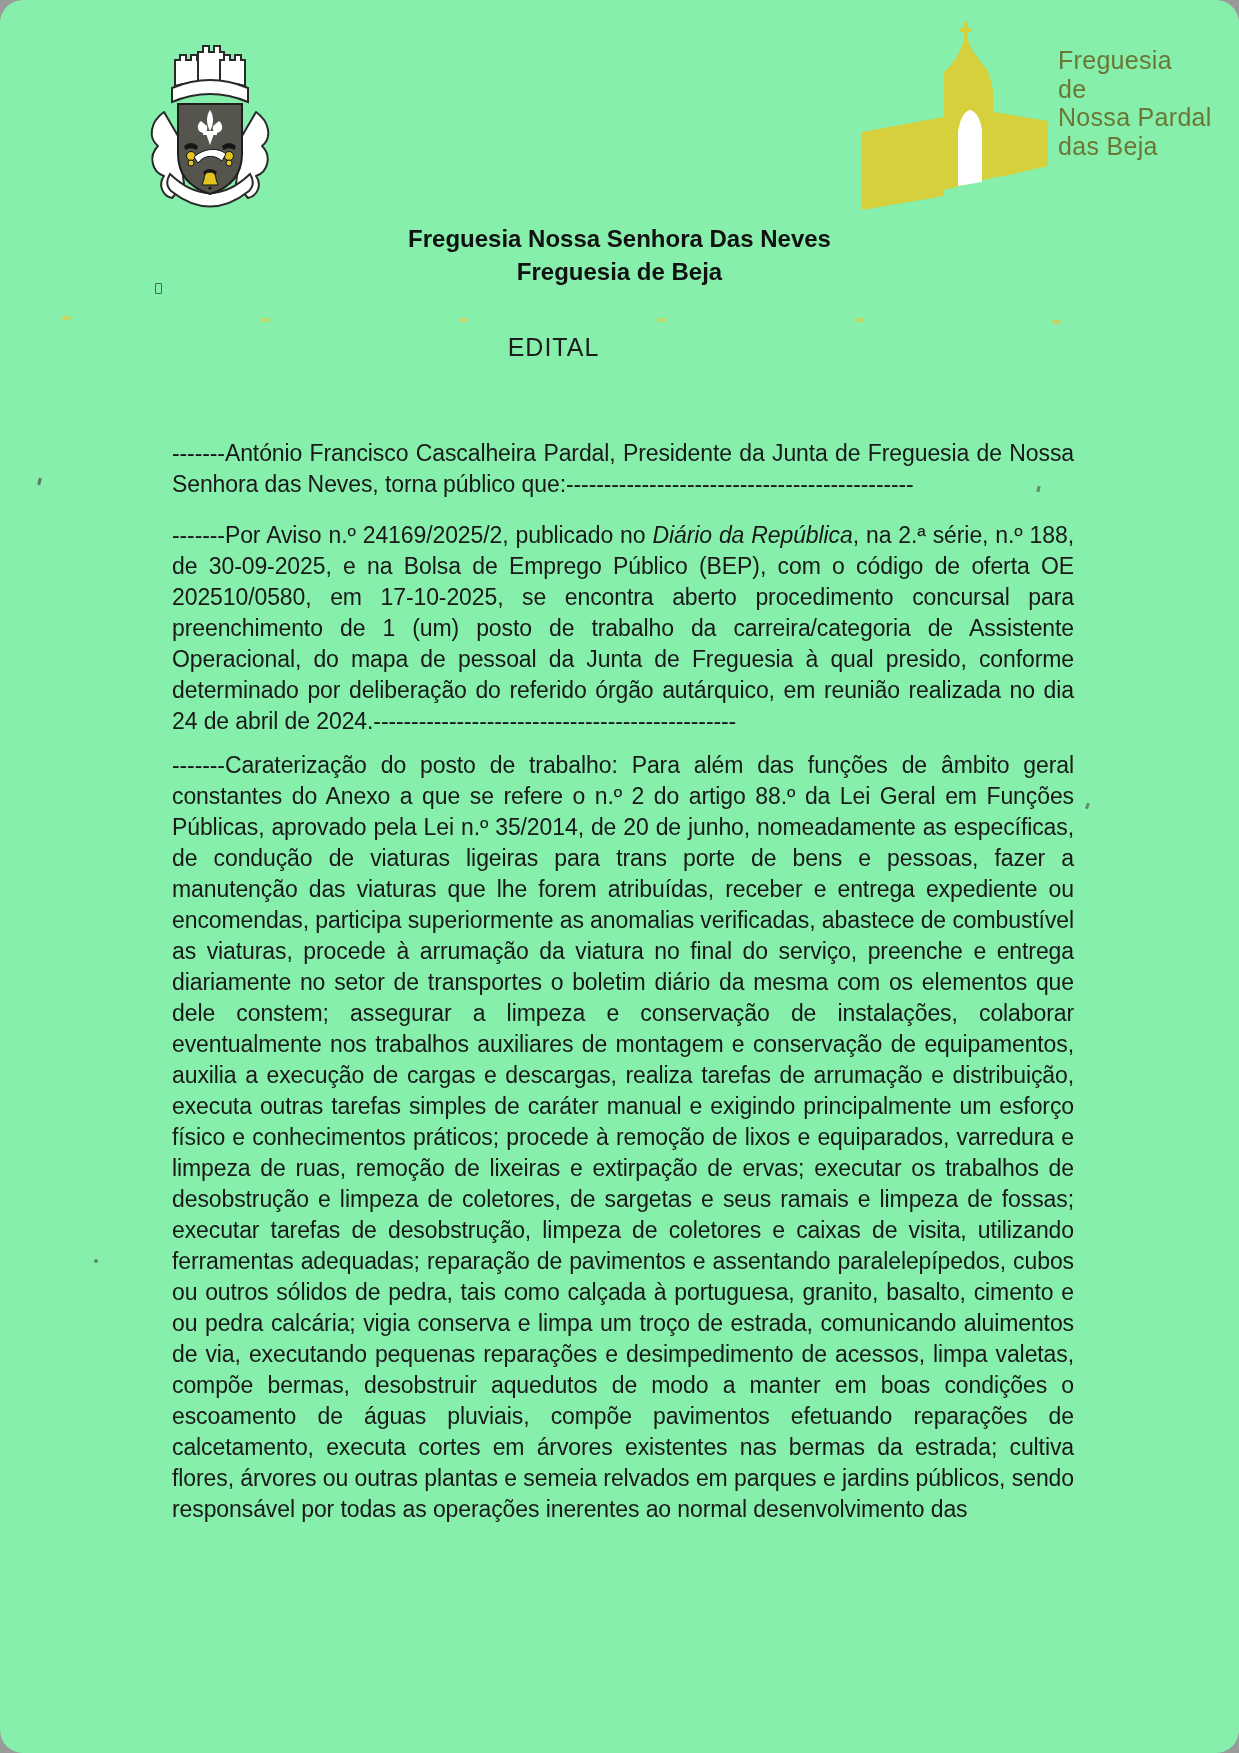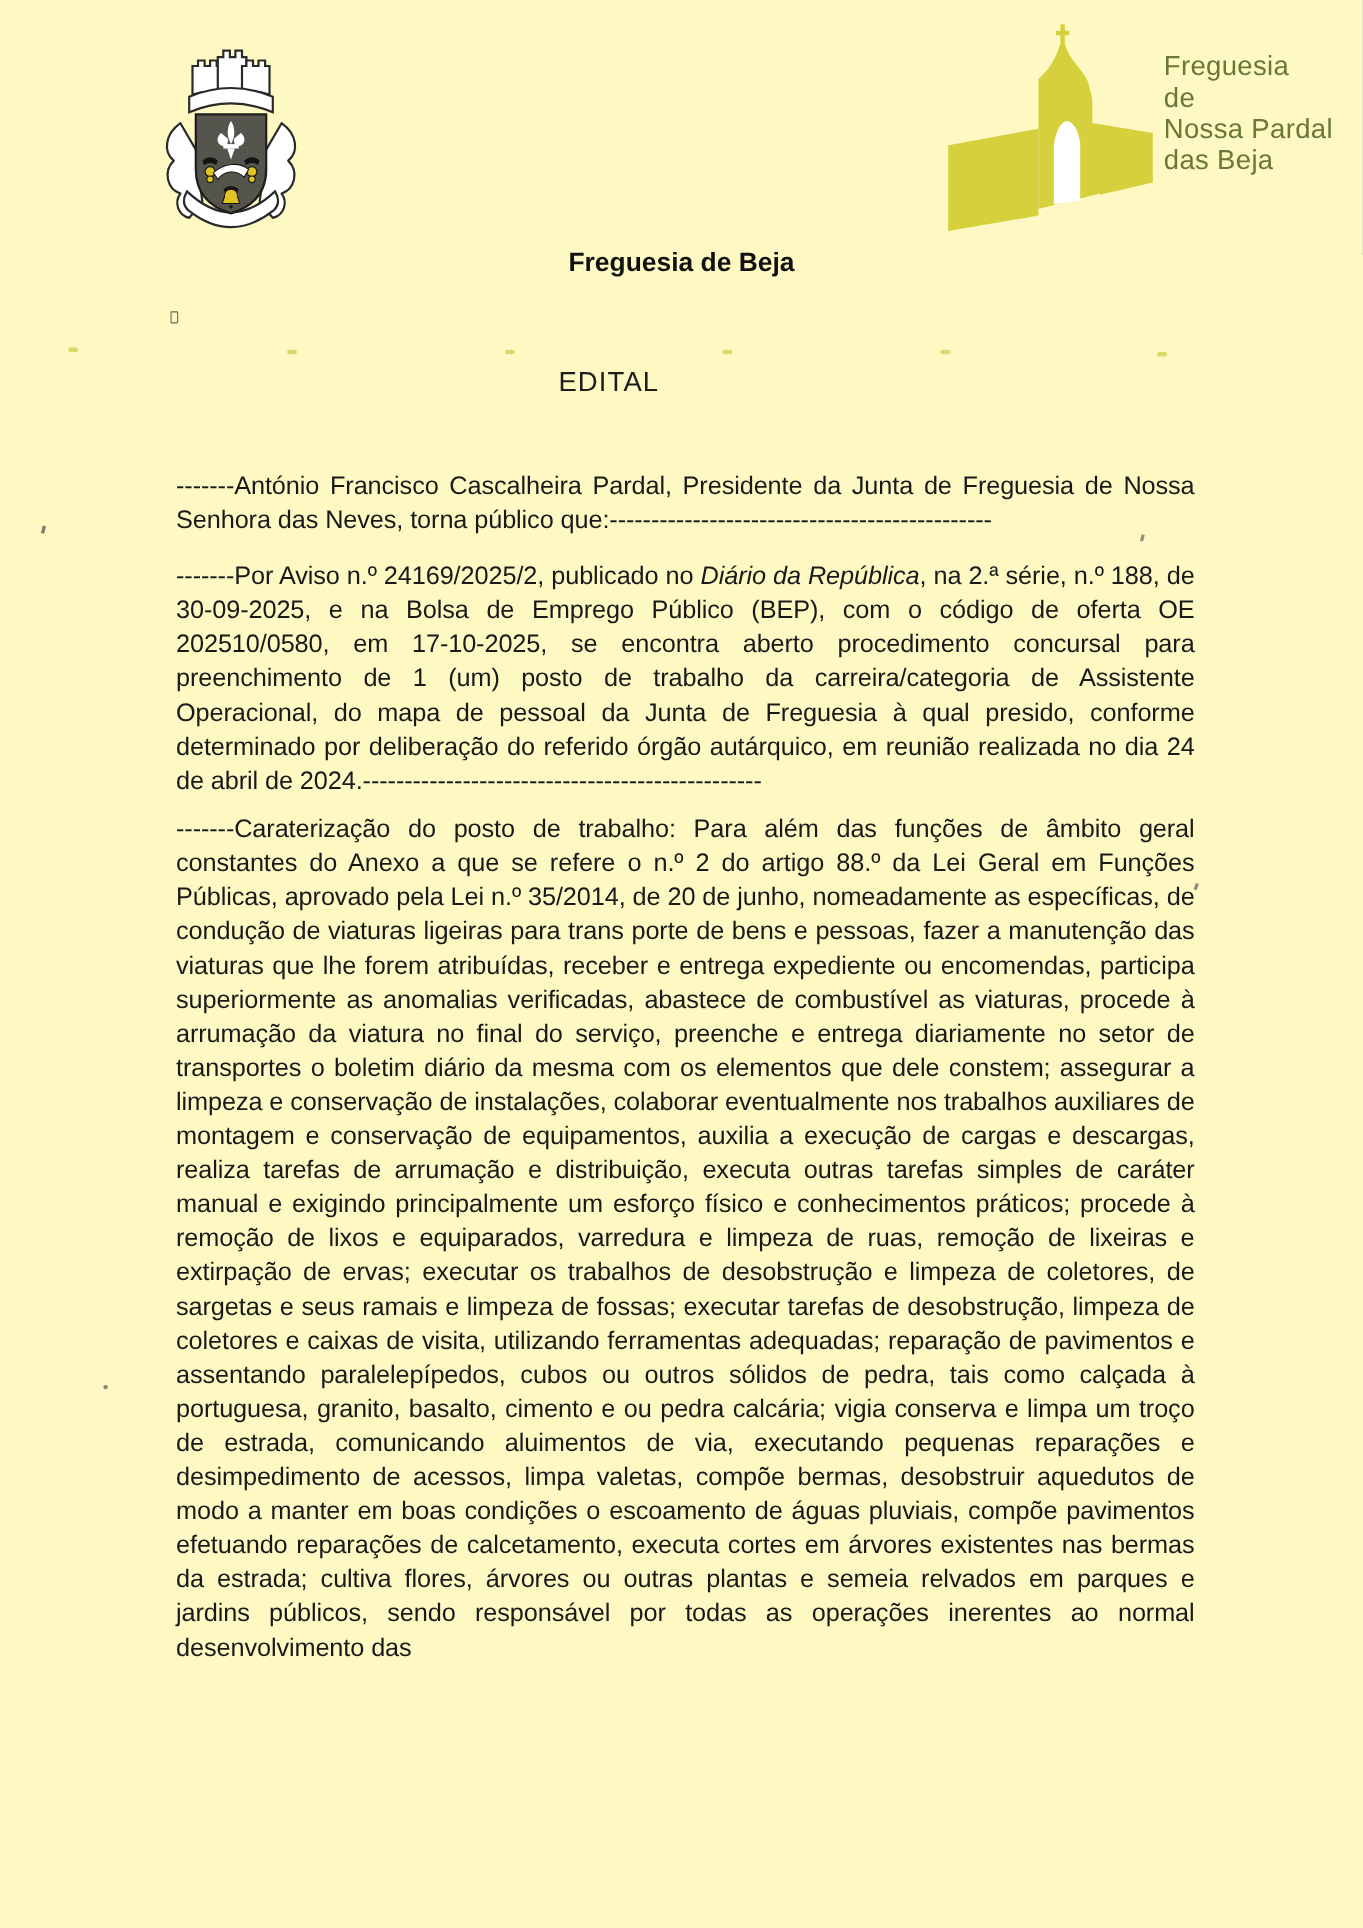--- a/index.html
+++ b/index.html
@@ -1,23 +1,24 @@
 <!DOCTYPE html>
 <html><head>
 <meta charset="utf-8">
 <style>
   html,body { margin:0; padding:0; background:#9a9a9a; }
   .page {
     position:relative;
     width:1239px; height:1753px;
     margin:0 auto;
-    background:#fef9c3;
+    background:#86efac;
     overflow:hidden;
     font-family:"Liberation Sans","DejaVu Sans",sans-serif;
     color:#191919;
+    border-radius:23px;
   }
   
   .crest { position:absolute; left:142px; top:26px; width:136px; height:190px; }
   .crest svg { width:100%; height:100%; display:block; }
   .logo-mark { position:absolute; left:860px; top:20px; width:192px; height:192px; }
   .logo-mark svg { width:100%; height:100%; display:block; }
   .logo-text {
     position:absolute; left:1058px; top:46px;
     font-size:25px; line-height:28.5px; letter-spacing:.3px;
     color:#6b7734; white-space:nowrap; font-weight:500;
@@ -32,21 +33,21 @@
     position:absolute; left:0; top:332px; width:1107px;
     text-align:center; font-size:25px; line-height:30px; letter-spacing:1px;
     color:#1d1d1d;
   }
   
   .body-text {
     position:absolute; left:160px; top:426px; width:926px;
     font-size:23px; line-height:31px; letter-spacing:-0.1px;
     text-align:justify; color:#191919;
   }
-  .body-text p { margin:0; }
+  .body-text p { margin:12px; }
   .body-text p.p1 { margin-bottom:20px; }
   .body-text p.p2 { margin-bottom:13px; }
   .body-text .b { font-weight:normal; }
   .body-text .i { font-style:italic; }
   
   .artifact { position:absolute; }
   .speck { width:9px; height:4px; background:#d6cf52; border-radius:2px; opacity:.8; }
   .s1 { left:62px;  top:316px; }
   .s2 { left:261px; top:318px; }
   .s3 { left:459px; top:318px; }
@@ -118,20 +119,21 @@
     </svg>
   </div>
   <div class="logo-text">
     <div>Freguesia</div>
     <div>de</div>
     <div>Nossa Pardal</div>
     <div>das Beja</div>
   </div>
 
   <div class="org-title">
+    <div>Freguesia Nossa Senhora Das Neves</div>
     <div>Freguesia de Beja</div>
   </div>
 
   <div class="edital">EDITAL</div>
 
   <div class="artifact speck s1"></div>
   <div class="artifact speck s2"></div>
   <div class="artifact speck s3"></div>
   <div class="artifact speck s4"></div>
   <div class="artifact speck s5"></div>

